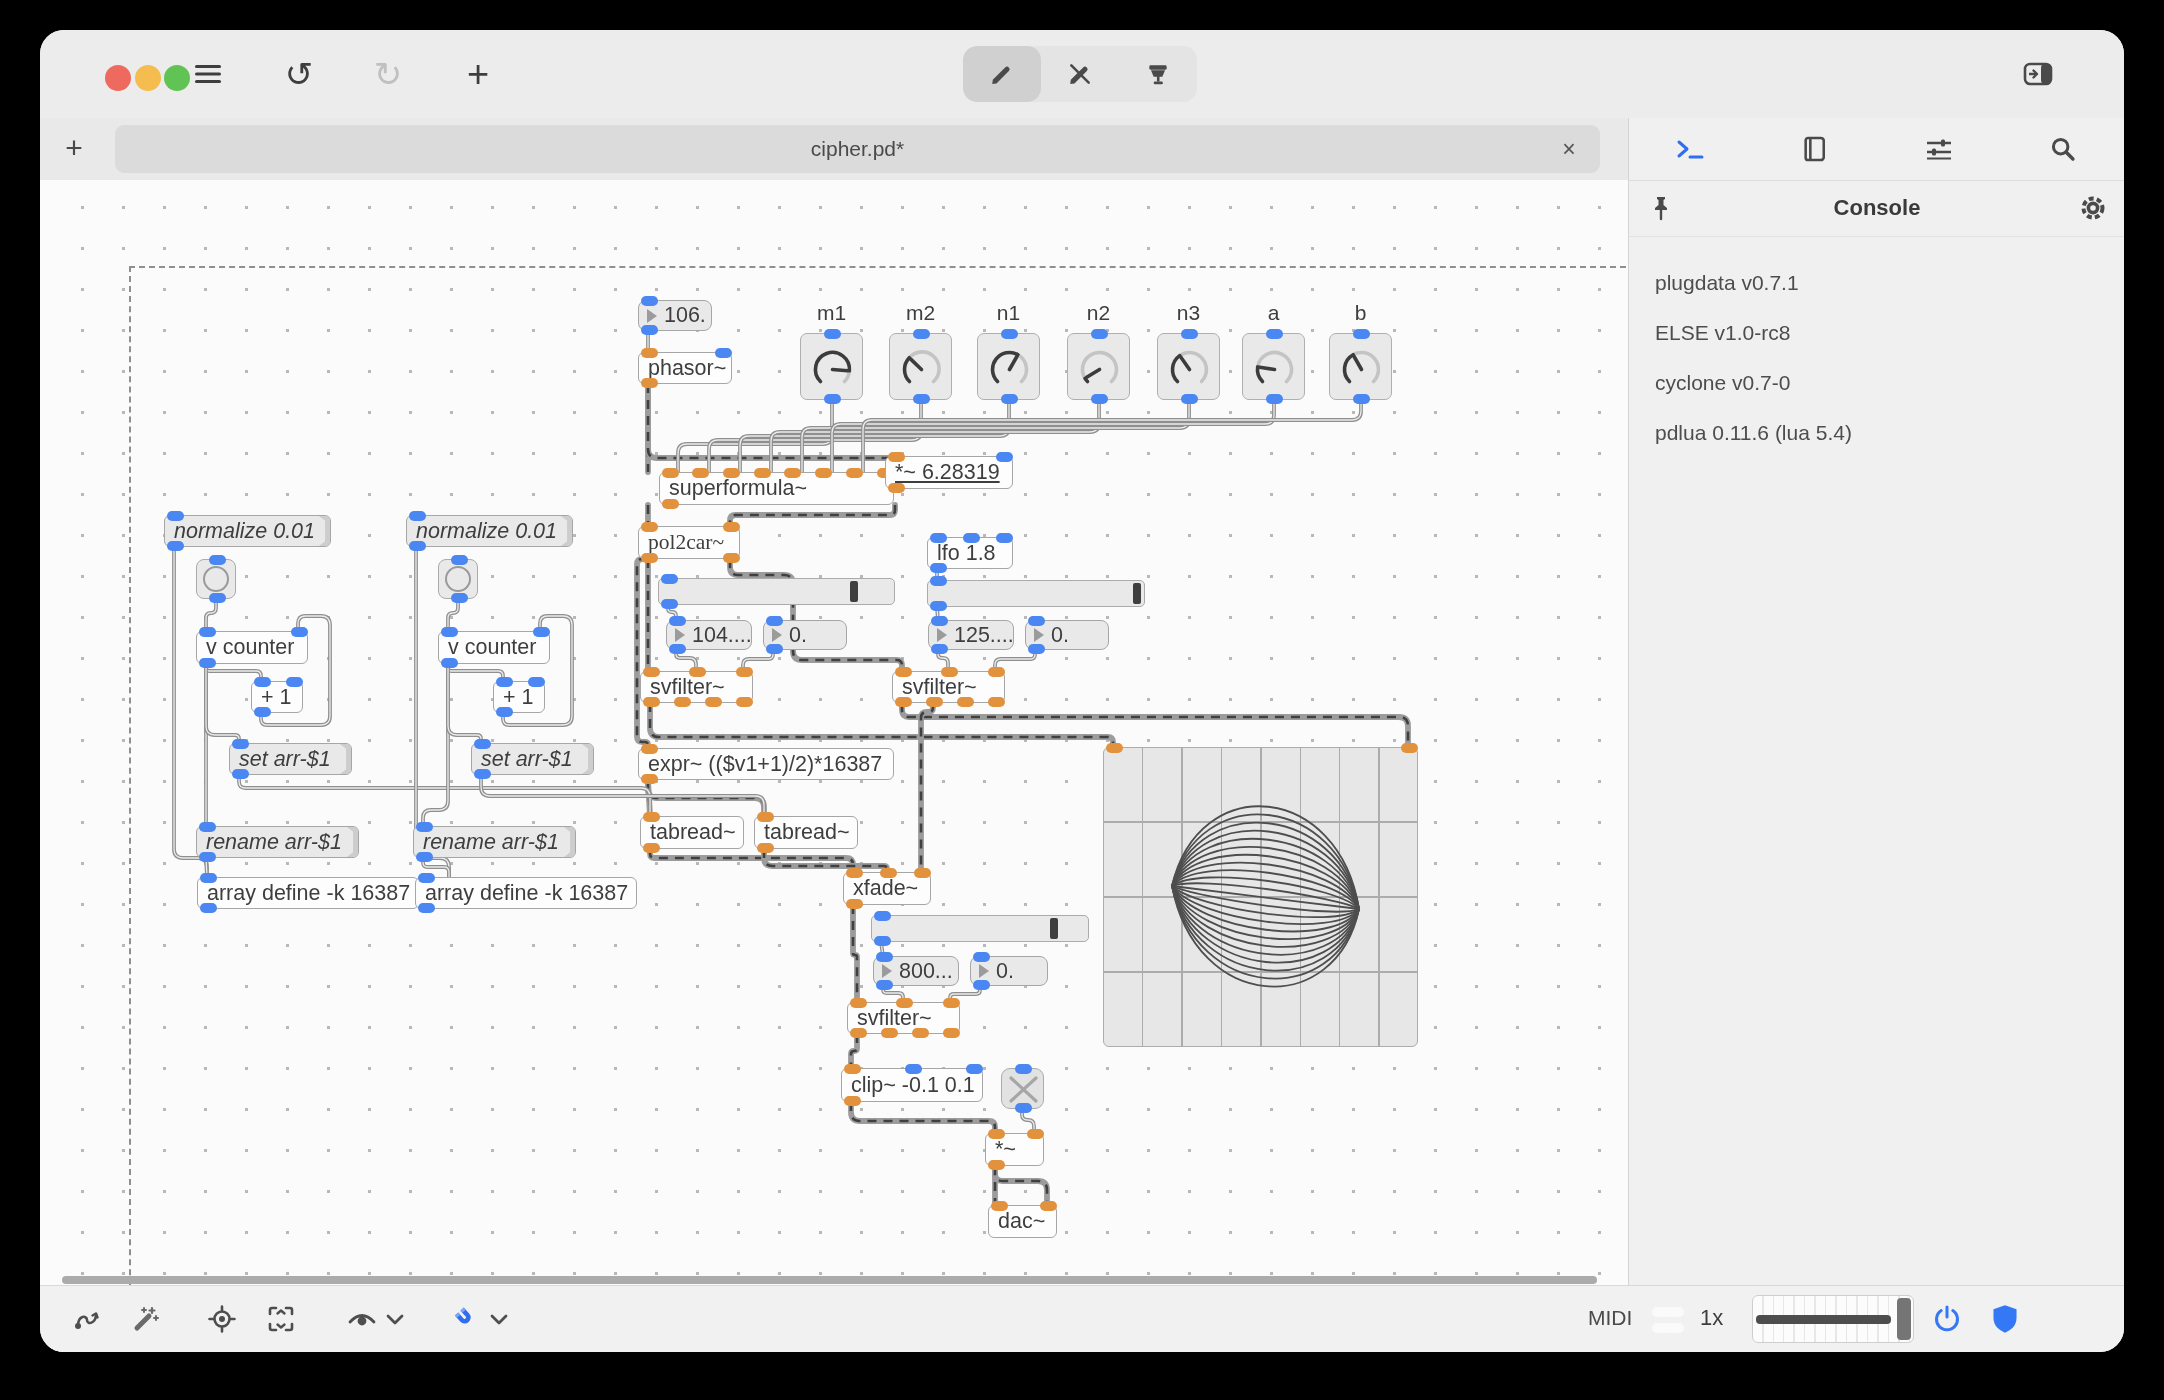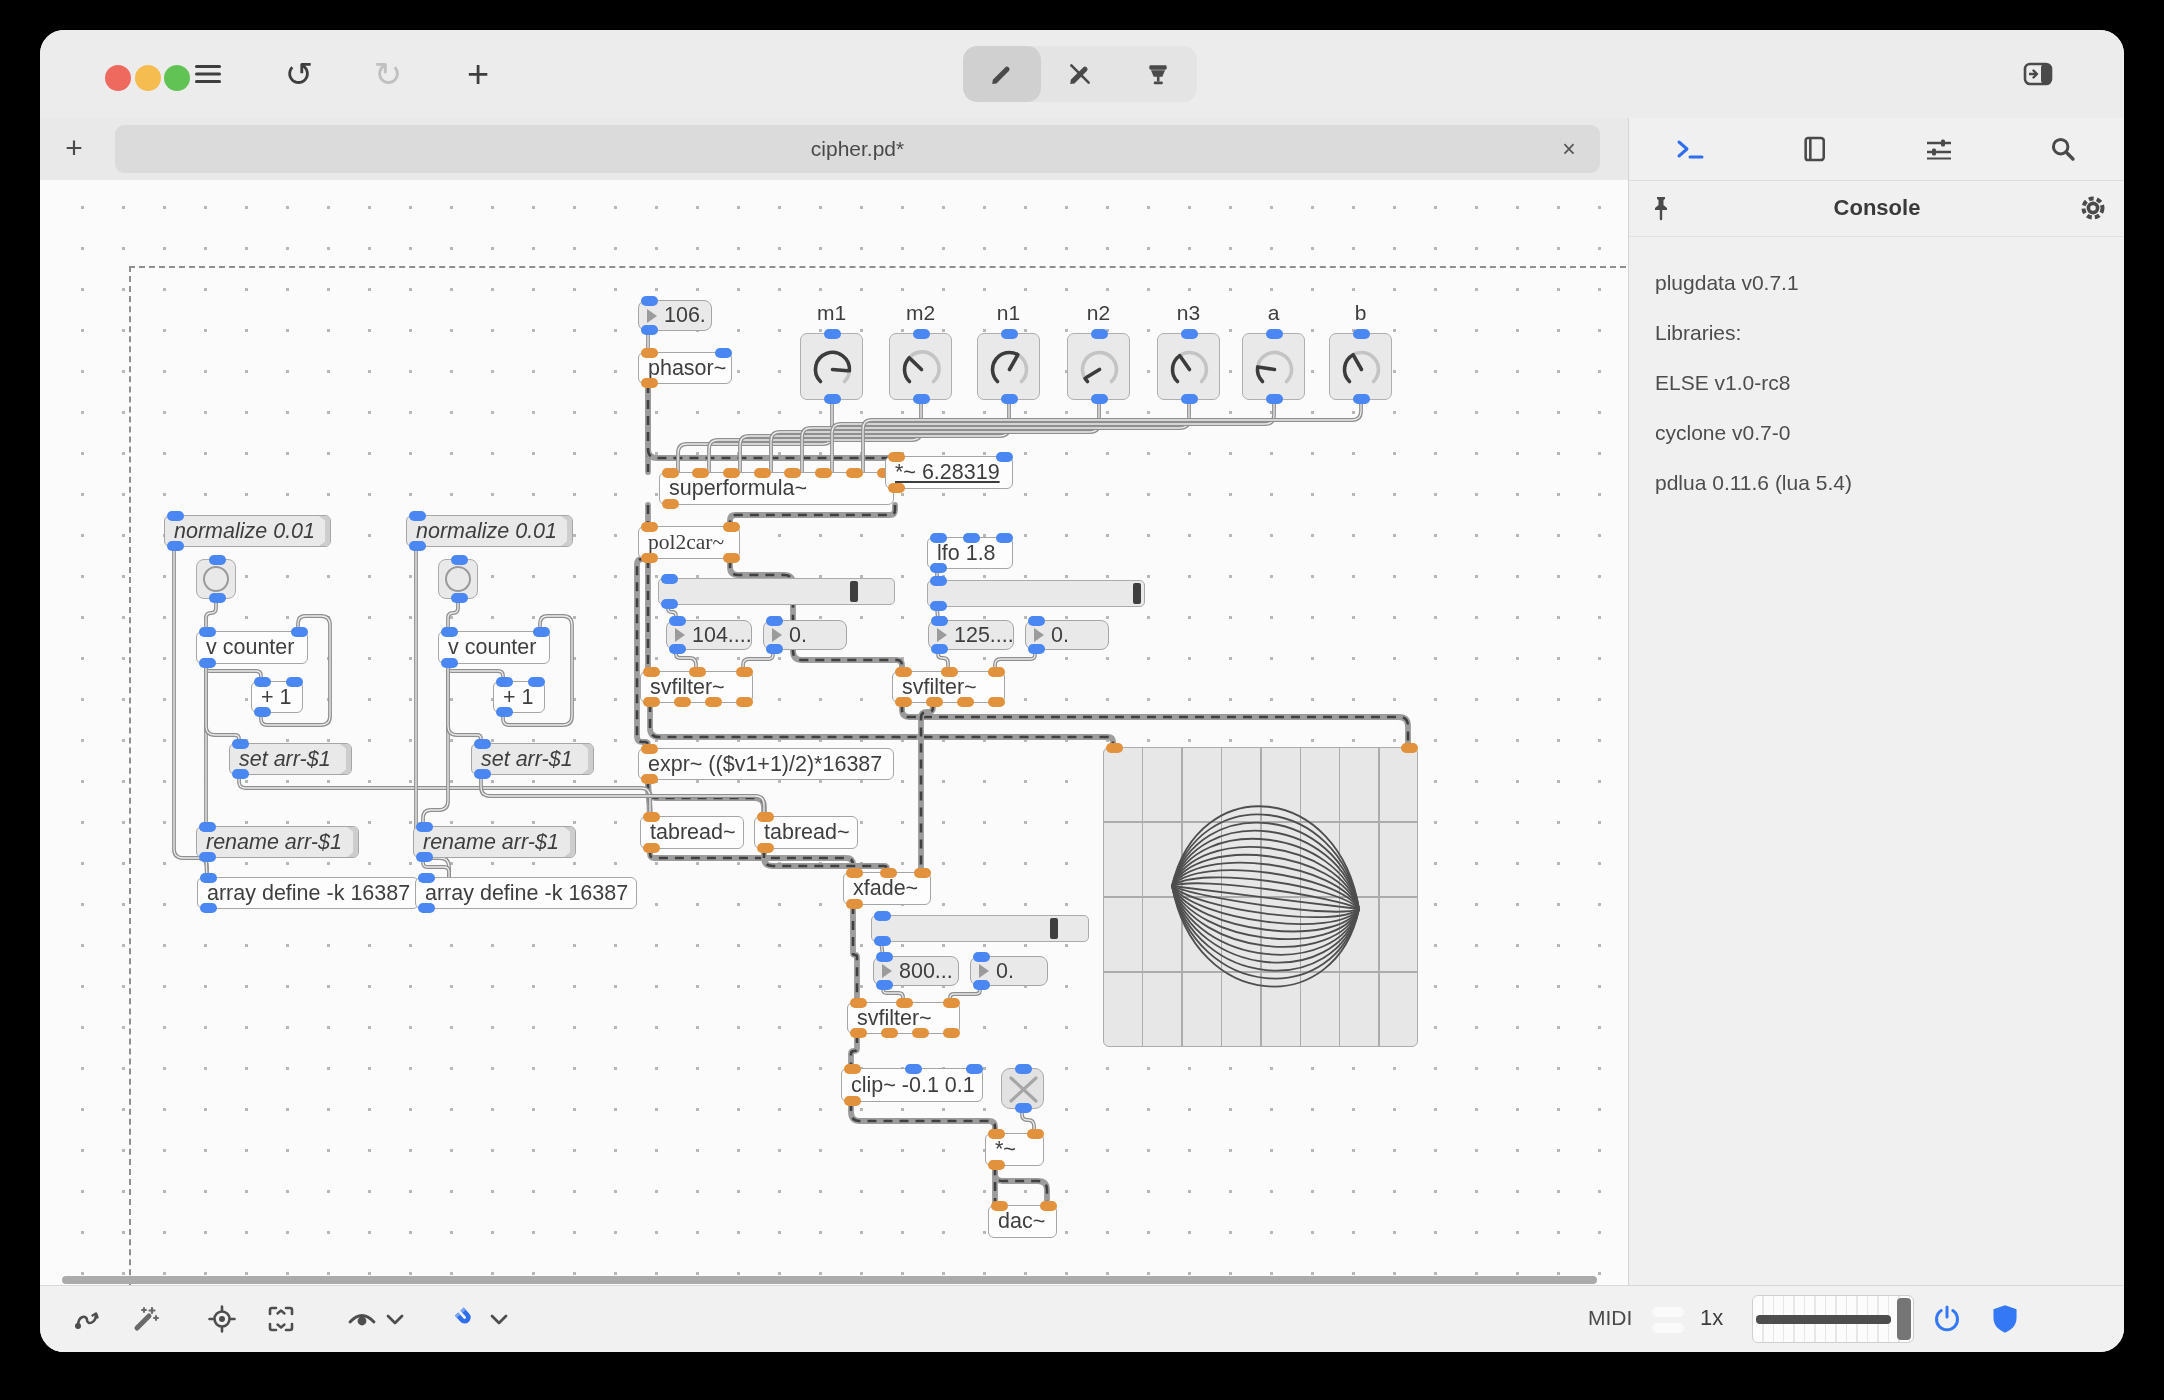--- a/index.html
+++ b/index.html
@@ -602,21 +602,20 @@
         <svg width="28" height="28" viewBox="0 0 28 28">
           <circle cx="14" cy="14" r="8.5" fill="none" stroke="#4A4A4A" stroke-width="6" stroke-dasharray="4.4 2.8"></circle>
           <circle cx="14" cy="14" r="7.6" fill="#F0F0F0"></circle>
           <circle cx="14" cy="14" r="6.4" fill="#4A4A4A"></circle>
           <circle cx="14" cy="14" r="2.8" fill="#F0F0F0"></circle>
         </svg>
       </div>
     </div>
     <div id="console-lines">
         <div>plugdata v0.7.1</div>
-        <div>Libraries:</div>
         <div>ELSE v1.0-rc8</div>
         <div>cyclone v0.7-0</div>
         <div>pdlua 0.11.6 (lua 5.4)</div>
       </div>
   </div>
 
   <div id="scrollbar"></div>
   <div id="bottombar">
     <div class="bicon" style="left:26px">
       <svg width="30" height="28" viewBox="0 0 30 28">

